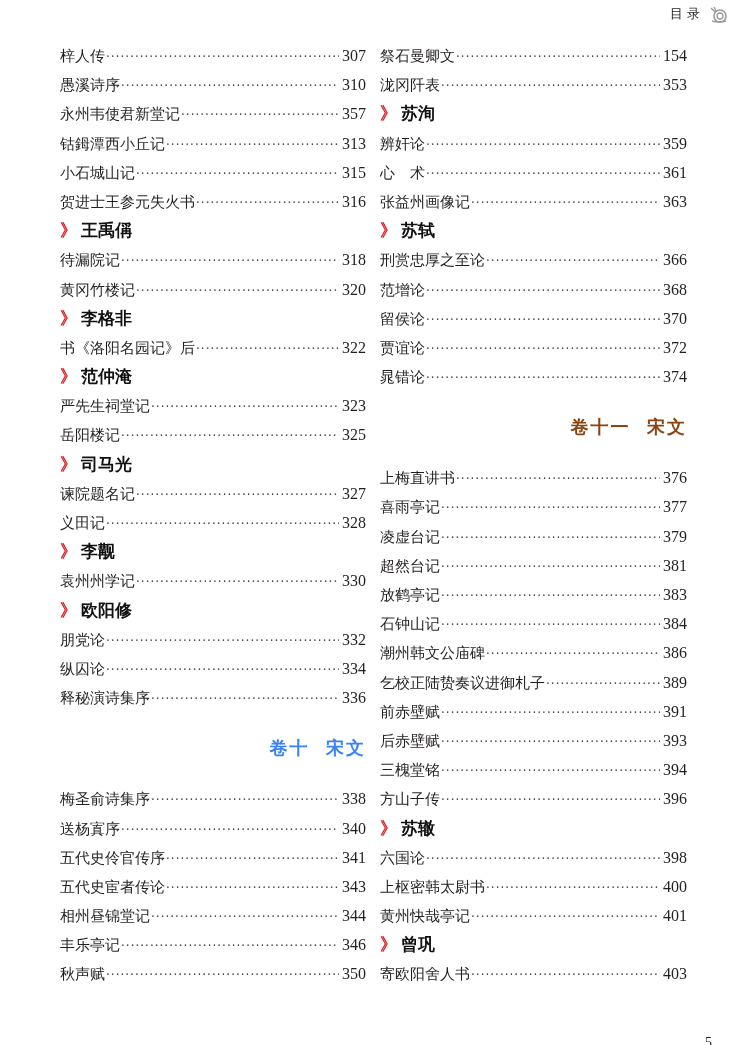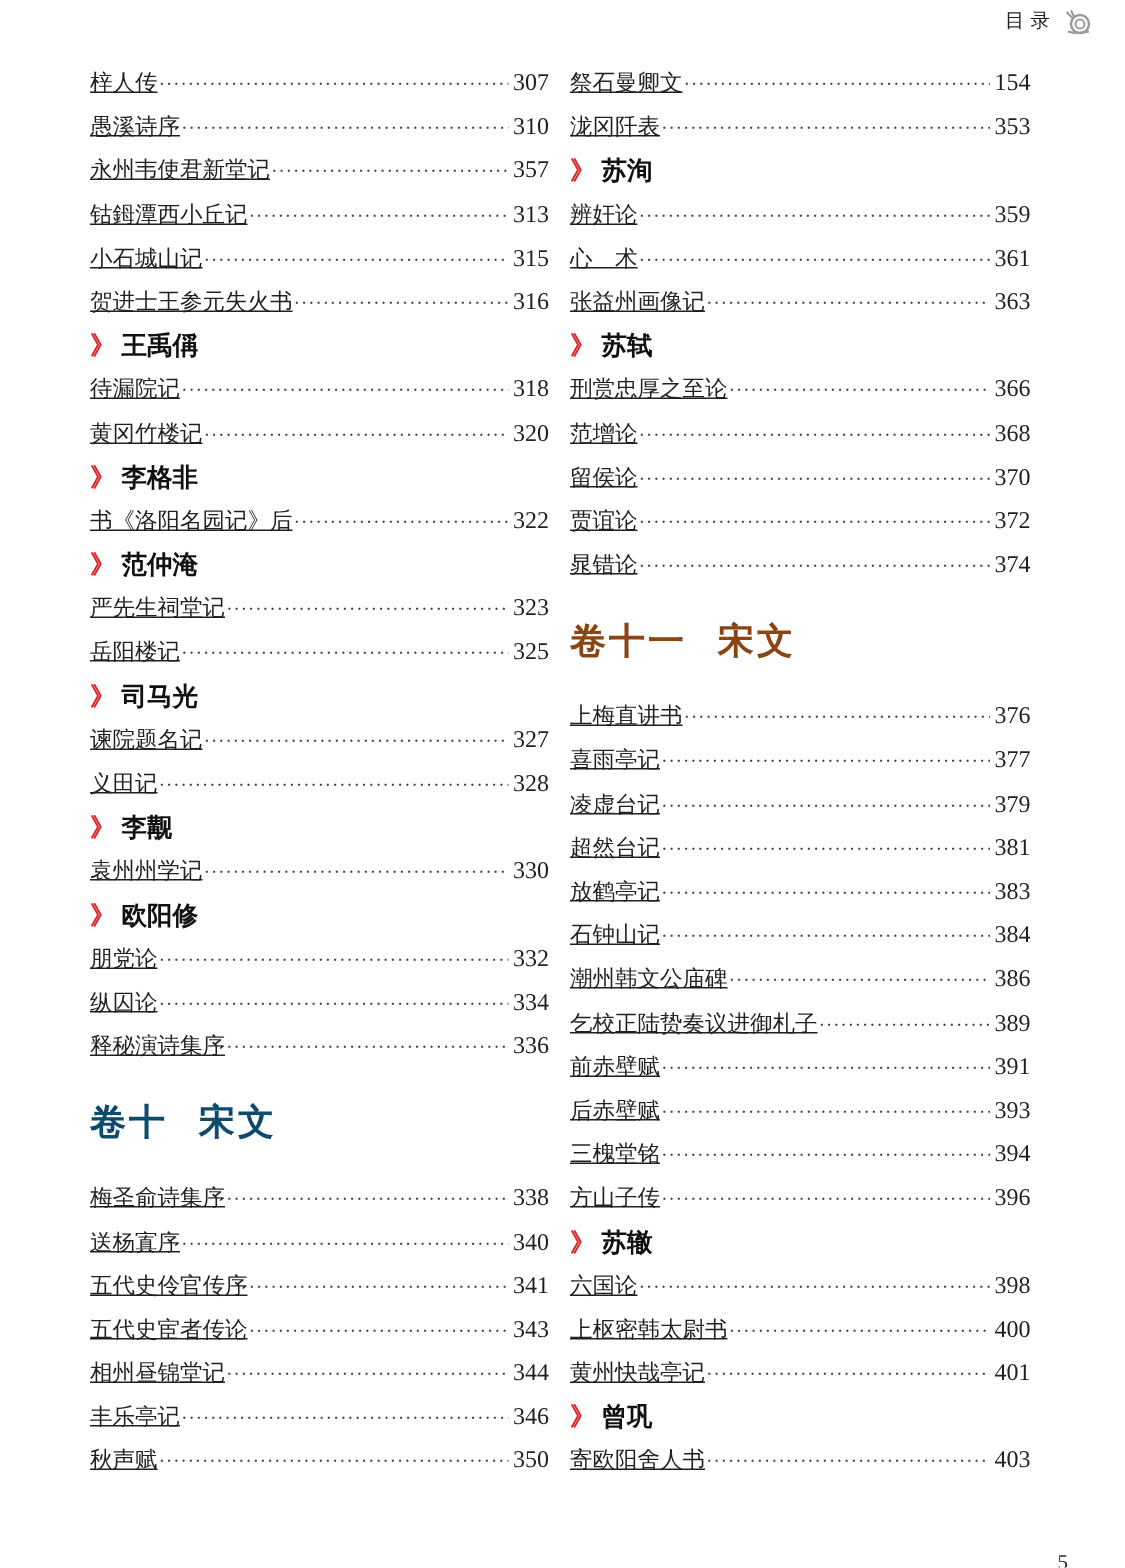--- a/index.html
+++ b/index.html
@@ -5,28 +5,28 @@
   html, body { margin: 0; padding: 0; background: #ffffff; }
   body { width: 750px; height: 1045px; position: relative; overflow: hidden;
          font-family: "DejaVu Serif", "Liberation Serif", serif; color: #231f20; }
   .header { position: absolute; top: 4px; right: 22px; display: flex; align-items: center; gap: 4px; }
   .header-title { font-size: 13px; letter-spacing: 4px; color: #231f20; }
   .header-icon { width: 20px; height: 20px; }
   .col { position: absolute; top: 41px; }
   .col-left { left: 60px; width: 306px; }
   .col-right { left: 380px; width: 307px; }
   .entry { display: flex; align-items: baseline; height: 29.2px; font-size: 15px; line-height: 29.2px; white-space: nowrap; }
-  .entry .title { flex: 0 0 auto; text-decoration: underline; }
+  .entry .title { flex: 0 0 auto; }
   .entry .dots { flex: 1 1 auto; overflow: hidden; margin: 0 3px 0 1px; color: #444; letter-spacing: 1px; font-size: 12px; }
   .entry .dots::before { content: "··································································································"; }
   .entry .page { flex: 0 0 auto; font-family: Liberation Serif, serif; font-size: 16px; }
   .author { display: flex; align-items: center; height: 29.2px; font-size: 17px; font-weight: bold;
             font-family: "DejaVu Sans", "Liberation Sans", sans-serif; color: #111; }
   .author .marker { color: #d8232a; font-weight: bold; margin-right: 4px; font-size: 17px; }
-  .volume { text-align: left; font-size: 24px; font-weight: bold; color: #8b4513;
+  .volume { text-align: right; font-size: 18px; font-weight: bold; color: #8b4513;
             letter-spacing: 2px; height: 72px; line-height: 72px; }
   .page-num { position: absolute; bottom: -6px; right: 38px; font-size: 14px; font-family: "Liberation Serif", serif; }
 </style>
 </head>
 <body>
 
 <div class="header">
   <span class="header-title">目录</span>
   <svg class="header-icon" viewBox="0 0 20 20">
     <path d="M3 4 L7 8 M6 3 L8 7" stroke="#9a9a9a" stroke-width="1.4" fill="none"></path>
@@ -139,21 +139,21 @@
     <div class="entry">
       <span class="title">纵囚论</span>
       <span class="dots"></span>
       <span class="page">334</span>
     </div>
     <div class="entry">
       <span class="title">释秘演诗集序</span>
       <span class="dots"></span>
       <span class="page">336</span>
     </div>
-    <div class="volume" style="white-space: pre; color: #0c4a6e;">卷十  宋文</div>
+    <div class="volume" style="white-space: pre; color: #3b82f6;">卷十  宋文</div>
     <div class="entry">
       <span class="title">梅圣俞诗集序</span>
       <span class="dots"></span>
       <span class="page">338</span>
     </div>
     <div class="entry">
       <span class="title">送杨寘序</span>
       <span class="dots"></span>
       <span class="page">340</span>
     </div>

